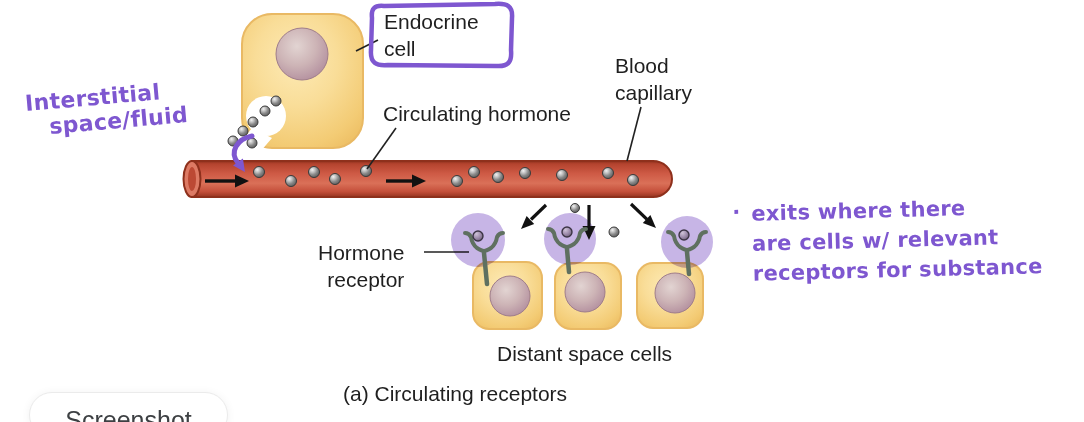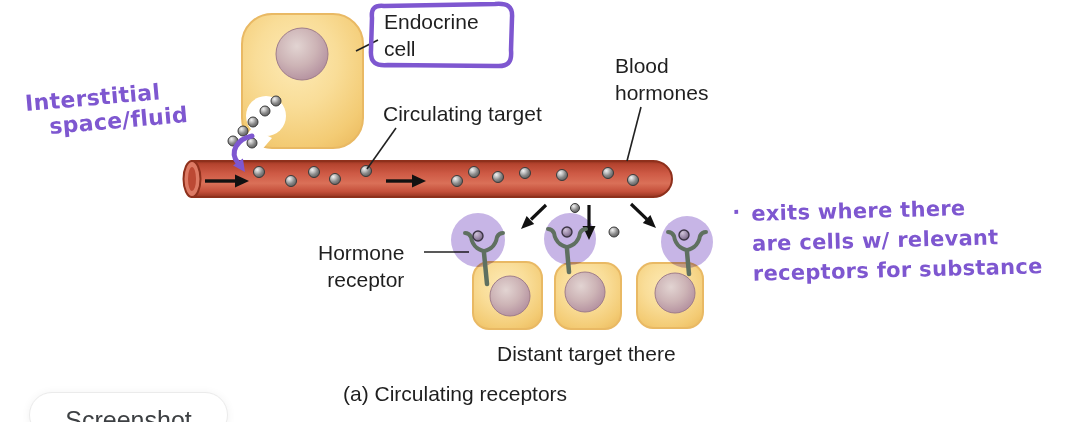--- a/index.html
+++ b/index.html
@@ -166,26 +166,26 @@
   <path d="M 384,6 C 374,5 371,9 372,18 L 371,50 C 370,63 376,66 388,65 L 496,66 C 509,67 512,61 511,50 L 512,18 C 513,6 507,3 495,4 L 384,6" fill="none" stroke="#7e57d0" stroke-width="4.5" stroke-linecap="round" stroke-linejoin="round"></path>
 
   <g>
     <path d="M 252,136 C 237,139 229,152 238,163" fill="none" stroke="#7e57d0" stroke-width="5" stroke-linecap="round"></path>
     <polygon points="245,172 242.9,158.6 233.1,165.4" fill="#7e57d0"></polygon>
   </g>
 </svg>
 
   <div class="lbl" style="left:384px;top:8px;">Endocrine
 cell</div>
-  <div class="lbl" style="left:383px;top:100px;">Circulating target</div>
+  <div class="lbl" style="left:383px;top:100px;">Circulating hormone</div>
   <div class="lbl" style="left:615px;top:52px;">Blood
-hormones</div>
+capillary</div>
   <div class="lbl" style="left:318px;top:239px;text-align:right;">Hormone
 receptor</div>
-  <div class="lbl" style="left:497px;top:340px;">Distant target there</div>
+  <div class="lbl" style="left:497px;top:340px;">Distant space cells</div>
   <div class="lbl" style="left:343px;top:380px;">(a) Circulating receptors</div>
 
   <div class="hand" id="interstitial">
     <span>Interstitial</span>
     <span class="ind">space/fluid</span>
   </div>
   <div class="hand" id="note">
     <span class="bullet">·</span>
     <span>exits where there</span><br>
     <span>are cells w/ relevant</span><br>

